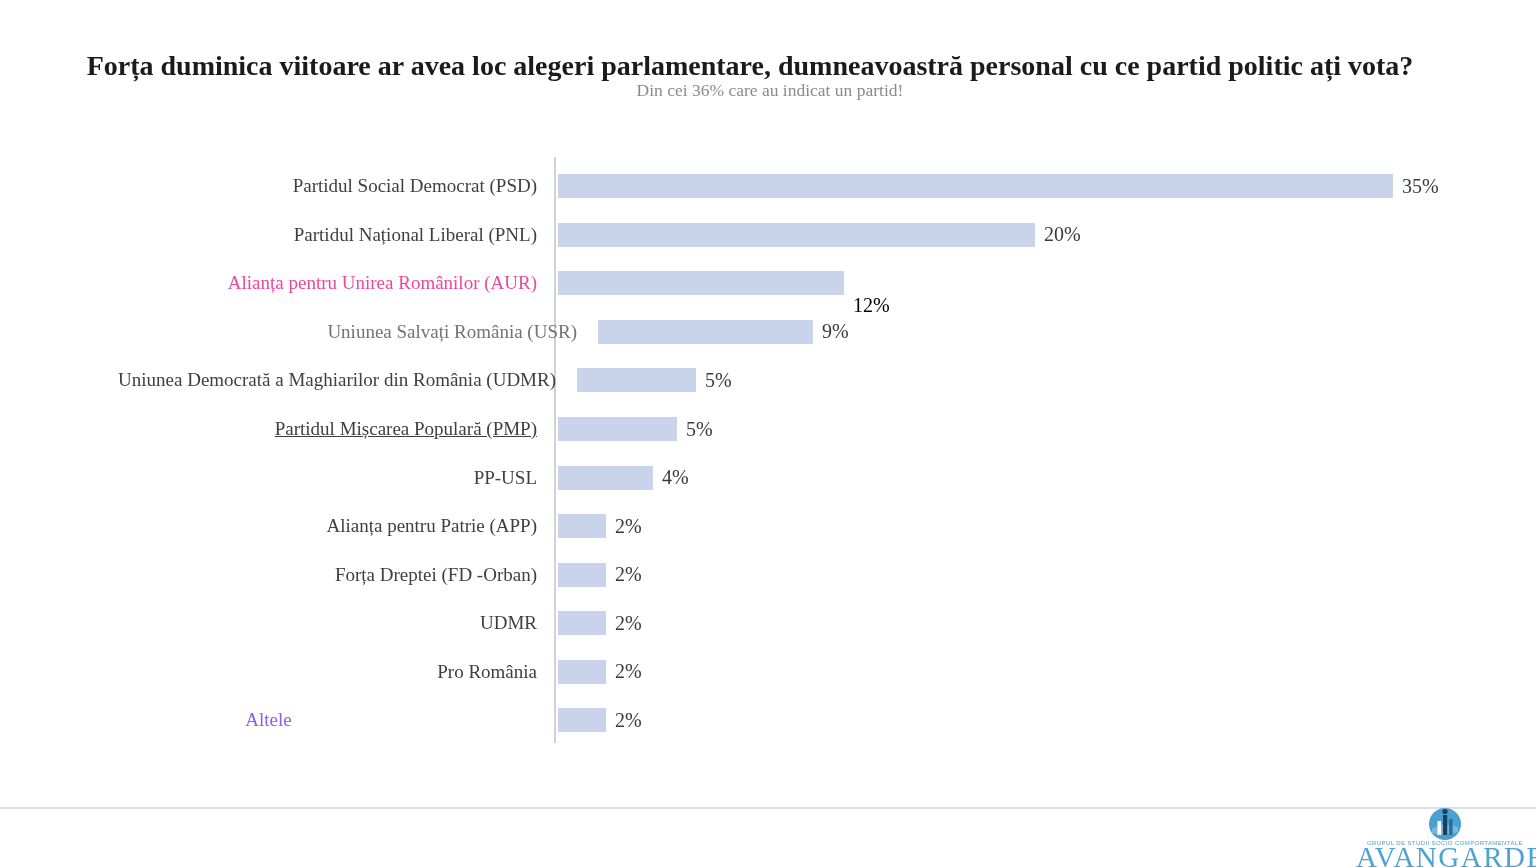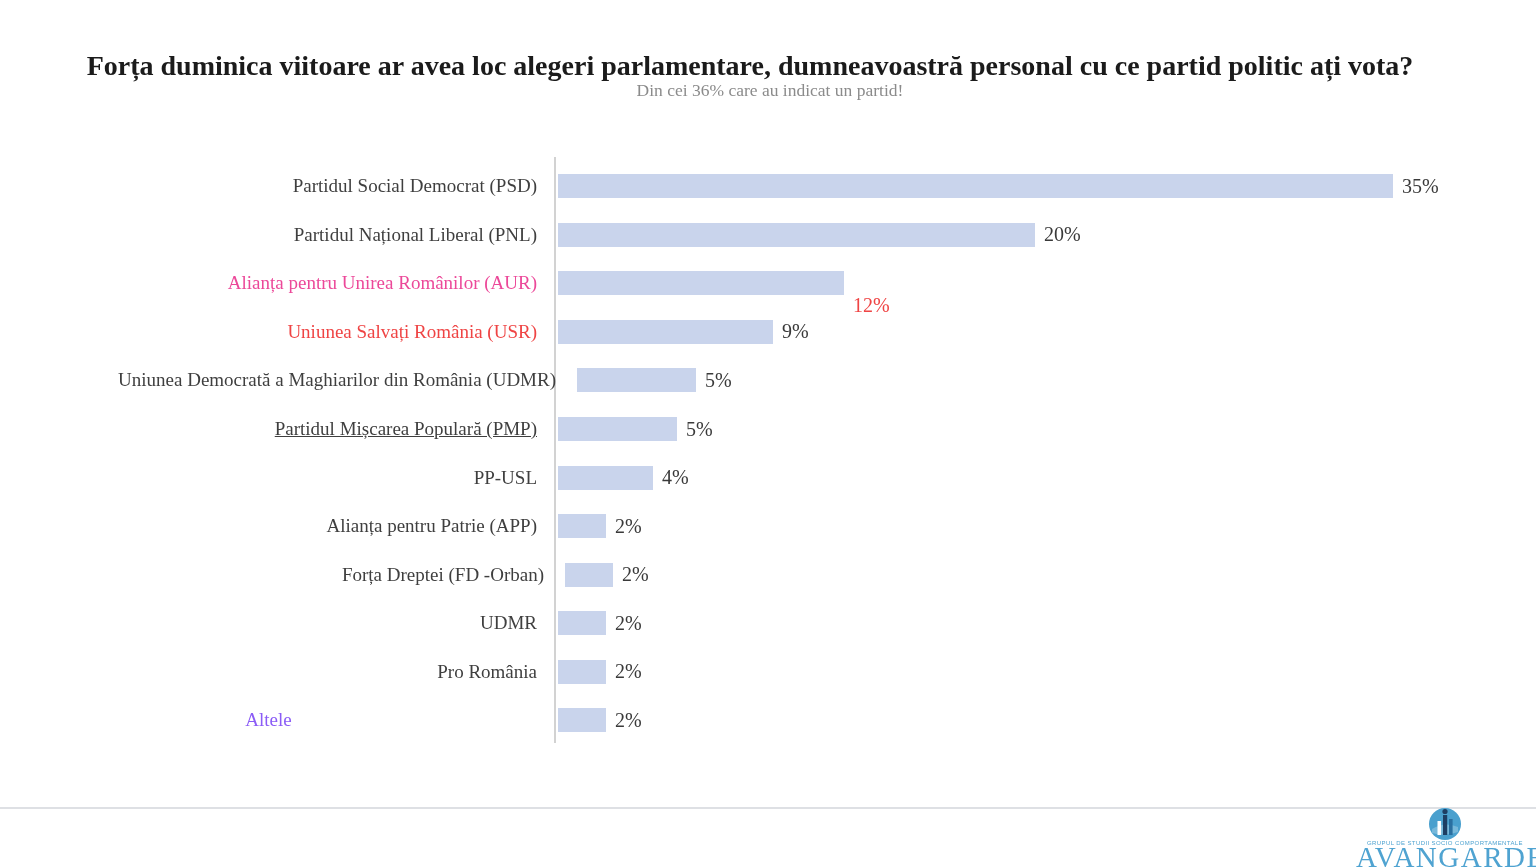--- a/index.html
+++ b/index.html
@@ -136,26 +136,26 @@
     <div class="barcell">
       <div class="bar" style="width: 477px; background: rgb(201, 212, 236);"></div>
       <div class="value" style="color: rgb(58, 58, 58);">20%</div>
     </div>
   </div>
 
   <div class="row">
     <div class="label" style="color: #ec4899;">Alianța pentru Unirea Românilor (AUR)</div>
     <div class="barcell">
       <div class="bar" style="width: 286px; background: rgb(201, 212, 236);"></div>
-      <div class="value" style="color: #ef4444; margin-top: 44px;">12%</div>
-    </div>
-  </div>
-
-  <div class="row">
-    <div class="label" style="color: #ef4444;">Uniunea Salvați România (USR)</div>
+      <div class="value" style="color: #000000; margin-top: 44px;">12%</div>
+    </div>
+  </div>
+
+  <div class="row">
+    <div class="label" style="color: #737373; margin-left: 40px;">Uniunea Salvați România (USR)</div>
     <div class="barcell">
       <div class="bar" style="width: 215px; background: rgb(201, 212, 236);"></div>
       <div class="value" style="color: rgb(58, 58, 58);">9%</div>
     </div>
   </div>
 
   <div class="row">
     <div class="label" style="color: rgb(63, 63, 63); margin-left: 19px;">Uniunea Democrată a Maghiarilor din România (UDMR)</div>
     <div class="barcell">
       <div class="bar" style="width: 119px; background: rgb(201, 212, 236);"></div>
@@ -181,21 +181,21 @@
 
   <div class="row">
     <div class="label" style="color: rgb(63, 63, 63);">Alianța pentru Patrie (APP)</div>
     <div class="barcell">
       <div class="bar" style="width: 48px; background: rgb(201, 212, 236);"></div>
       <div class="value" style="color: rgb(58, 58, 58);">2%</div>
     </div>
   </div>
 
   <div class="row">
-    <div class="label" style="color: rgb(63, 63, 63); padding-left: 7px;">Forța Dreptei (FD -Orban)</div>
+    <div class="label" style="color: rgb(63, 63, 63);">Forța Dreptei (FD -Orban)</div>
     <div class="barcell">
       <div class="bar" style="width: 48px; background: rgb(201, 212, 236);"></div>
       <div class="value" style="color: rgb(58, 58, 58);">2%</div>
     </div>
   </div>
 
   <div class="row">
     <div class="label" style="color: rgb(63, 63, 63);">UDMR</div>
     <div class="barcell">
       <div class="bar" style="width: 48px; background: rgb(201, 212, 236);"></div>

